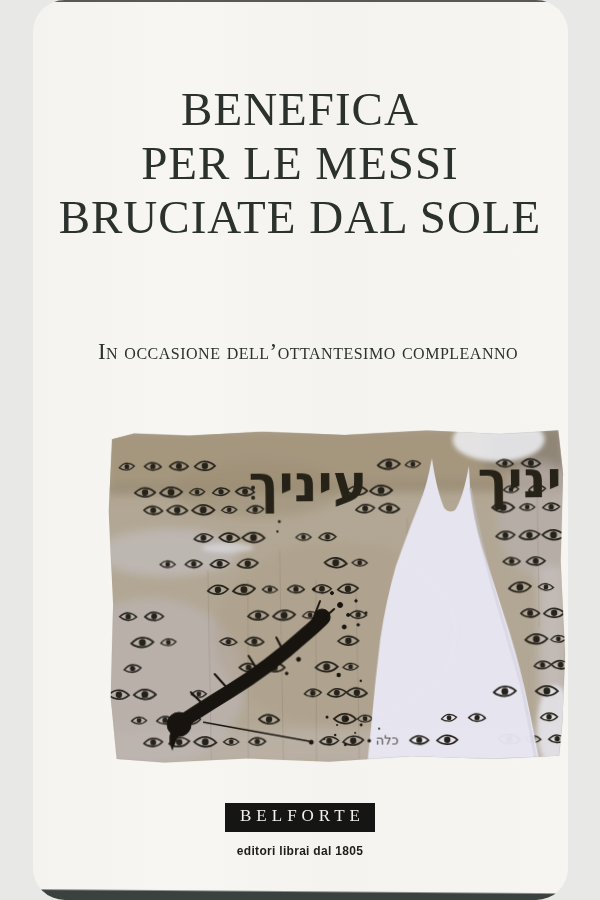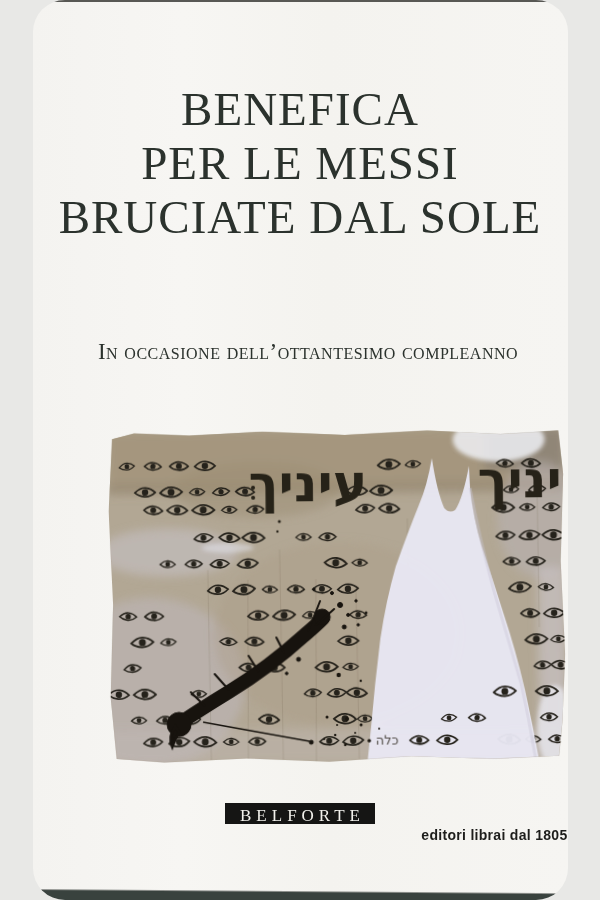--- a/index.html
+++ b/index.html
@@ -26,25 +26,25 @@
                       99.6% 14%,98.9% 40%,99.7% 68%,99% 88%,98.2% 98.4%,
                       84% 99.2%,66% 98.2%,48% 99.6%,30% 98.4%,12% 99.4%,1.6% 98.2%,
                       .4% 80%,1.1% 52%,.3% 24%);
     box-shadow:0 0 4px rgba(90,80,60,.25);
   }
   .artwork svg{display:block;}
   .publisher{position:absolute;top:803px;left:0;width:100%;text-align:center;}
   .logo-box{
     display:inline-block;background:#151514;color:#f2f1ec;
     font-family:"Liberation Serif",serif;font-size:17px;font-weight:400;
-    letter-spacing:5px;padding:4px 10px 0 15px;line-height:17px;
+    letter-spacing:5px;padding:4px 10px 8px 15px;line-height:17px;
   }
   .tagline{
-    margin-top:2px;font-family:"Liberation Sans",sans-serif;font-weight:700;
-    font-size:14px;letter-spacing:.3px;color:#1d1d1b;text-align:right;
+    margin-top:12px;font-family:"Liberation Sans",sans-serif;font-weight:700;
+    font-size:12px;letter-spacing:.3px;color:#1d1d1b;
   }
   .scan-bottom{
     position:absolute;left:-6px;bottom:-8px;width:615px;height:18px;
     background:#39423e;transform:rotate(.45deg);transform-origin:left top;
     box-shadow:0 -1px 0 rgba(40,45,42,.5);
   }
 </style>
 </head>
 <body>
 

